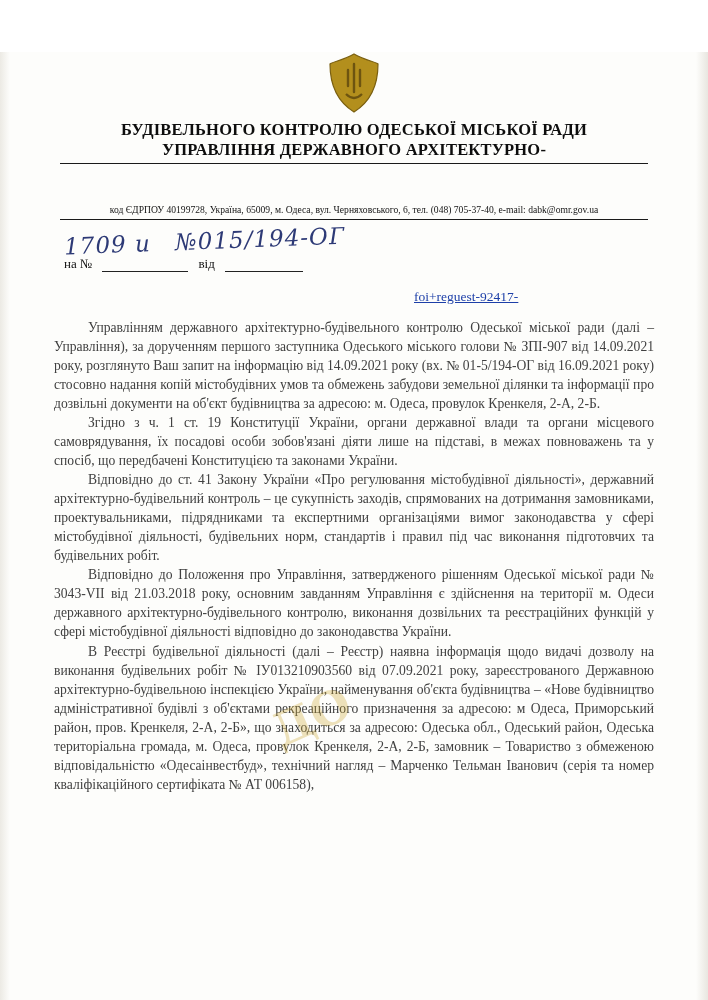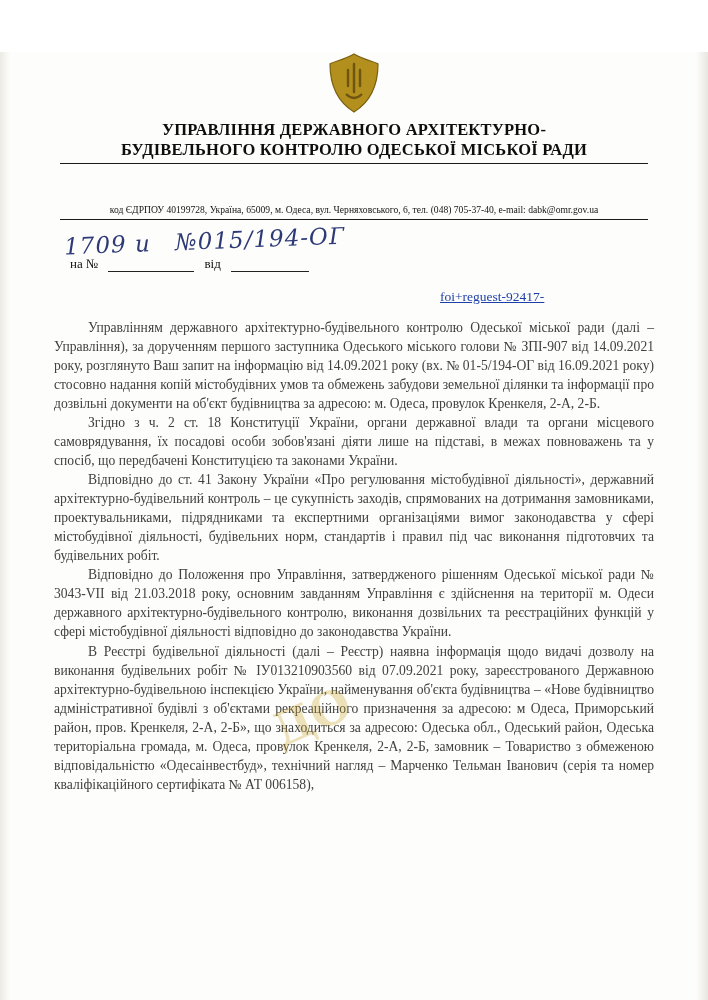--- a/index.html
+++ b/index.html
@@ -72,21 +72,21 @@
     margin-top: 40px;
   }
 
   .refline {
     position: relative;
     height: 52px;
     margin-top: 10px;
   }
   .ref-fields {
     position: absolute;
-    left: 16px;
+    left: 10px;
     top: 26px;
     font-size: 13px;
     display: flex;
     gap: 10px;
     align-items: flex-end;
   }
   .ref-label { font-size: 13px; }
   .ref-underline {
     display: inline-block;
     border-bottom: 1px solid #222;
@@ -116,21 +116,20 @@
     font-size: 13.5px;
     line-height: 1.35;
   }
   .addressee .name { margin-bottom: 2px; }
   .addressee .email {
     color: #1d3fa8;
     text-decoration: underline;
     word-break: break-all;
     display: block;
     line-height: 1.35;
-    margin-left: 26px;
   }
 
   .body-text {
     margin-top: 12px;
     font-size: 13.6px;
     line-height: 1.40;
     text-align: justify;
     color: #404040;
   }
   .body-text p {
@@ -163,22 +162,22 @@
 
 <div class="page">
 
   <svg class="emblem" viewBox="0 0 60 62" aria-hidden="true">
     <path d="M30 2 C40 8, 52 10, 54 12 C54 34, 46 50, 30 60 C14 50, 6 34, 6 12 C8 10, 20 8, 30 2 Z" fill="#b38f1d" stroke="#7a5f10" stroke-width="1.2"></path>
     <path d="M30 12 L30 40 M24 18 L24 34 M36 18 L36 34" stroke="#6d5410" stroke-width="2.4" fill="none" stroke-linecap="round"></path>
     <path d="M22 42 Q30 50 38 42" stroke="#6d5410" stroke-width="2.2" fill="none"></path>
   </svg>
 
   <div class="org-title">
+    <div>БУДІВЕЛЬНОГО КОНТРОЛЮ ОДЕСЬКОЇ МІСЬКОЇ РАДИ</div>
     <div>УПРАВЛІННЯ ДЕРЖАВНОГО АРХІТЕКТУРНО-</div>
-    <div>БУДІВЕЛЬНОГО КОНТРОЛЮ ОДЕСЬКОЇ МІСЬКОЇ РАДИ</div>
   </div>
 
   <div class="rule"></div>
 
   <div class="org-contacts">код ЄДРПОУ 40199728, Україна, 65009, м. Одеса, вул. Черняховського, 6, тел. (048) 705-37-40, e-mail: dabk@omr.gov.ua</div>
 
   <div class="rule"></div>
 
   <div class="refline">
     <div class="handwriting">
@@ -192,21 +191,21 @@
       <span class="ref-underline short"></span>
     </div>
   </div>
 
   <div class="addressee">
     <a class="email" href="#">foi+reguest-92417-</a>
   </div>
 
   <div class="body-text">
     <p>Управлінням державного архітектурно-будівельного контролю Одеської міської ради (далі – Управління), за дорученням першого заступника Одеського міського голови № ЗПІ-907 від 14.09.2021 року, розглянуто Ваш запит на інформацію від 14.09.2021 року (вх. № 01-5/194-ОГ від 16.09.2021 року) стосовно надання копій містобудівних умов та обмежень забудови земельної ділянки та інформації про дозвільні документи на об'єкт будівництва  за адресою: м. Одеса, провулок Кренкеля, 2-А, 2-Б.</p>
-    <p>Згідно з ч. 2 ст. 18 Конституції України, органи державної влади та органи місцевого самоврядування, їх посадові особи зобов'язані діяти лише на підставі, в межах повноважень та у спосіб, що передбачені Конституцією та законами України.</p>
+    <p>Згідно з ч. 1 ст. 19 Конституції України, органи державної влади та органи місцевого самоврядування, їх посадові особи зобов'язані діяти лише на підставі, в межах повноважень та у спосіб, що передбачені Конституцією та законами України.</p>
     <p>Відповідно до ст. 41 Закону України «Про регулювання містобудівної діяльності», державний архітектурно-будівельний контроль – це сукупність заходів, спрямованих на дотримання замовниками, проектувальниками, підрядниками та експертними організаціями вимог законодавства у сфері містобудівної діяльності, будівельних норм, стандартів і правил під час виконання підготовчих та будівельних робіт.</p>
     <p>Відповідно до Положення про Управління, затвердженого рішенням Одеської міської ради № 3043-VII від 21.03.2018 року, основним завданням Управління є здійснення на території м. Одеси державного архітектурно-будівельного контролю, виконання дозвільних та реєстраційних функцій у сфері містобудівної діяльності відповідно до законодавства України.</p>
     <p>В Реєстрі будівельної діяльності (далі – Реєстр) наявна інформація щодо видачі дозволу на виконання будівельних робіт № ІУ013210903560 від 07.09.2021 року, зареєстрованого Державною архітектурно-будівельною інспекцією України, найменування об'єкта будівництва – «Нове будівництво адміністративної будівлі з об'єктами рекреаційного  призначення за адресою: м Одеса, Приморський район, пров. Кренкеля, 2-А, 2-Б», що знаходиться за адресою: Одеська обл., Одеський район, Одеська територіальна громада,  м. Одеса, провулок Кренкеля, 2-А, 2-Б, замовник – Товариство з обмеженою відповідальністю «Одесаінвестбуд», технічний нагляд – Марченко Тельман Іванович (серія та номер кваліфікаційного сертифіката № АТ 006158),</p>
   </div>
 
   <div class="stamp">
     <span class="stamp-text">ДО</span>
   </div>
 
 </div>

